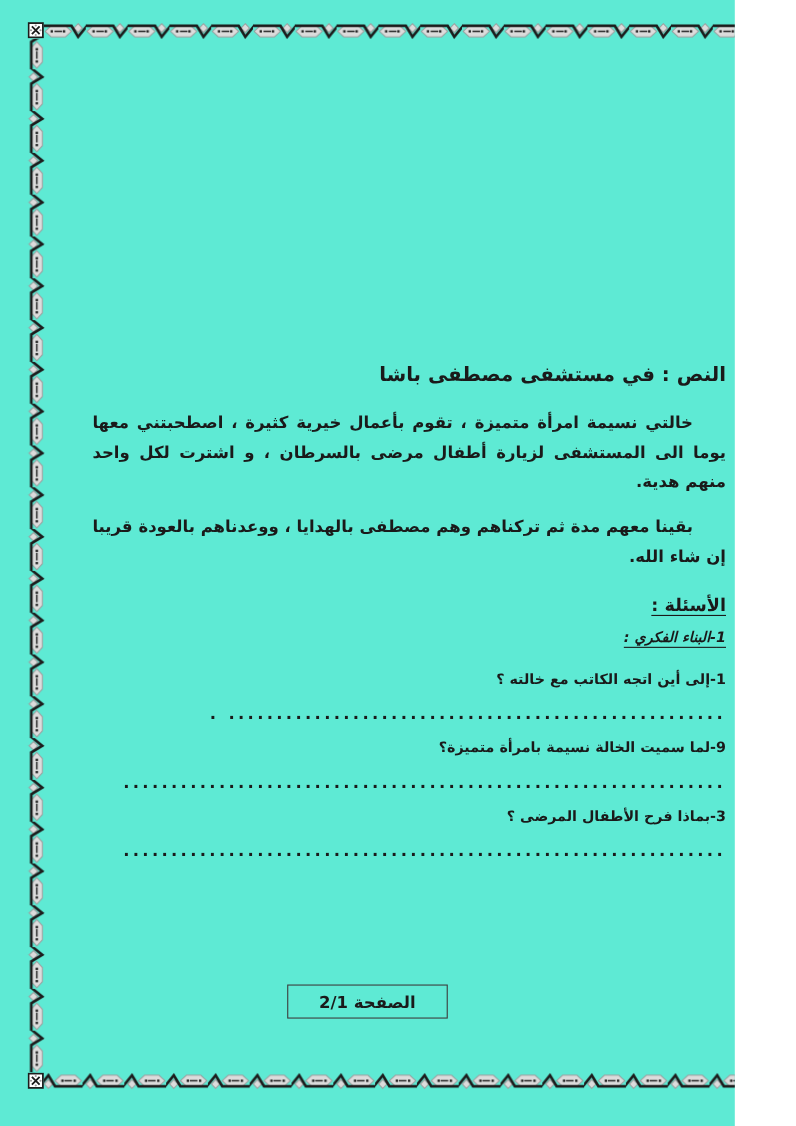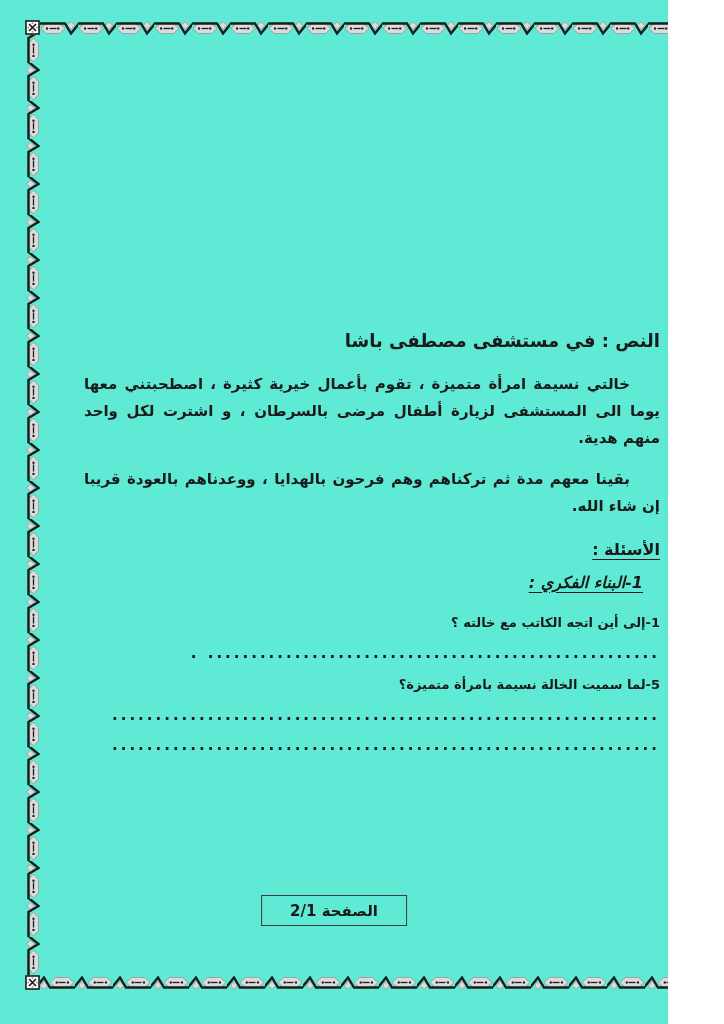--- a/index.html
+++ b/index.html
@@ -39,24 +39,24 @@
     text-align:justify;
     text-indent:30px;
   }
   .q-heading{
     font-size:16px;font-weight:bold;
     text-decoration:underline;
     text-underline-offset:4px;
     margin:20px 0 14px 0;
   }
   .sec-heading{
-    font-size:16px;font-weight:bold;font-style:italic;
+    font-size:13px;font-weight:bold;font-style:italic;
     text-decoration:underline;
     text-underline-offset:4px;
-    margin:0 17px 16px 0;
+    margin:0 0 16px 0;
   }
   .question{margin:0 0 4px 0;}
   .q-text{
     font-size:13px;font-weight:bold;line-height:30px;margin:0;
   }
   .answer-dots{
     font-size:15px;font-weight:bold;
     letter-spacing:3px;
     line-height:26px;
     margin:2px 0 4px 0;
@@ -136,34 +136,35 @@
     <circle cx="7.5" cy="3.2" r="1" fill="#9a9a9a"></circle>
       <circle cx="7.5" cy="11.8" r="1" fill="#9a9a9a"></circle>
     <circle cx="3.2" cy="7.5" r="1" fill="#9a9a9a"></circle>
       <circle cx="11.8" cy="7.5" r="1" fill="#9a9a9a"></circle>
   </svg>
 
   <main class="content">
     <h1 class="doc-title">النص : في مستشفى مصطفى باشا</h1>
 
     <p class="para">خالتي نسيمة امرأة متميزة ، تقوم بأعمال خيرية كثيرة ، اصطحبتني معها يوما الى المستشفى لزيارة أطفال مرضى بالسرطان ، و اشترت لكل واحد منهم هدية.</p>
-    <p class="para">بقينا معهم مدة ثم تركناهم وهم فرحون بالهدايا ، ووعدناهم بالعودة قريبا إن شاء الله.</p>
+    <p class="para">بقينا معهم مدة ثم تركناهم وهم مصطفى بالهدايا ، ووعدناهم بالعودة قريبا إن شاء الله.</p>
 
     <h2 class="q-heading">الأسئلة :</h2>
     <h3 class="sec-heading">1-البناء الفكري :</h3>
 
     <div class="question">
       <p class="q-text">1-إلى أين اتجه الكاتب مع خالته ؟</p>
       <p class="answer-dots">.................................................... .</p>
     </div>
     <div class="question">
-      <p class="q-text">5-لما سميت الخالة نسيمة بامرأة متميزة؟</p>
+      <p class="q-text">9-لما سميت الخالة نسيمة بامرأة متميزة؟</p>
       <p class="answer-dots">...............................................................</p>
     </div>
     <div class="question">
+      <p class="q-text">3-بماذا فرح الأطفال المرضى ؟</p>
       <p class="answer-dots">...............................................................</p>
     </div>
   </main>
 
   <div class="footer-box">
     <span>الصفحة 2/1</span>
   </div>
 
 </div>
 

